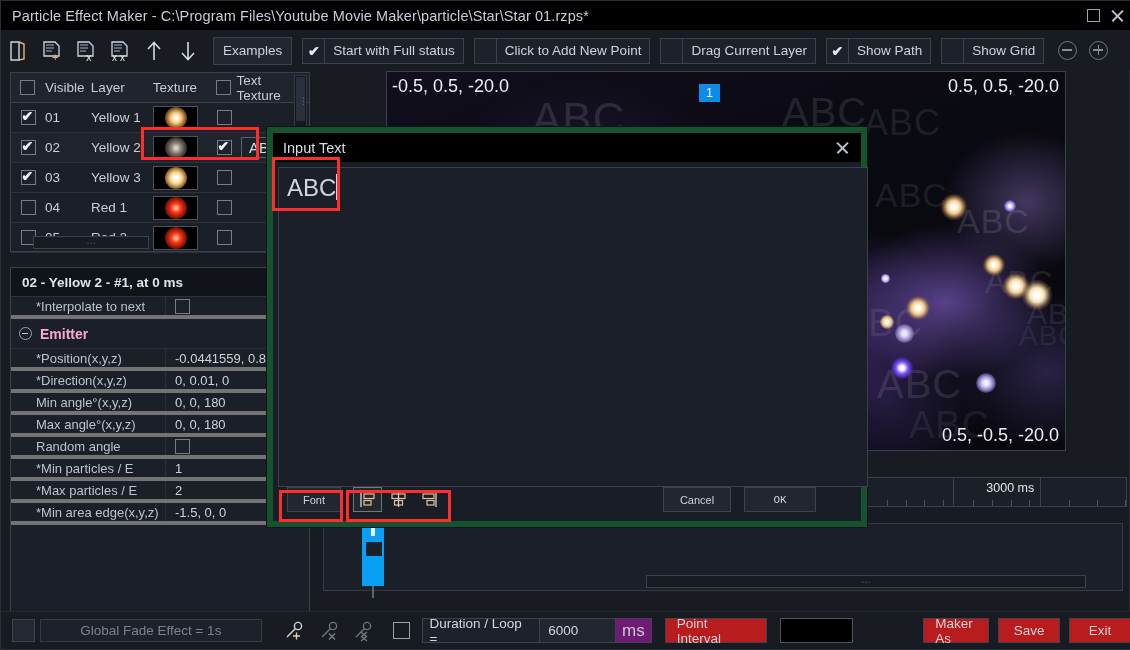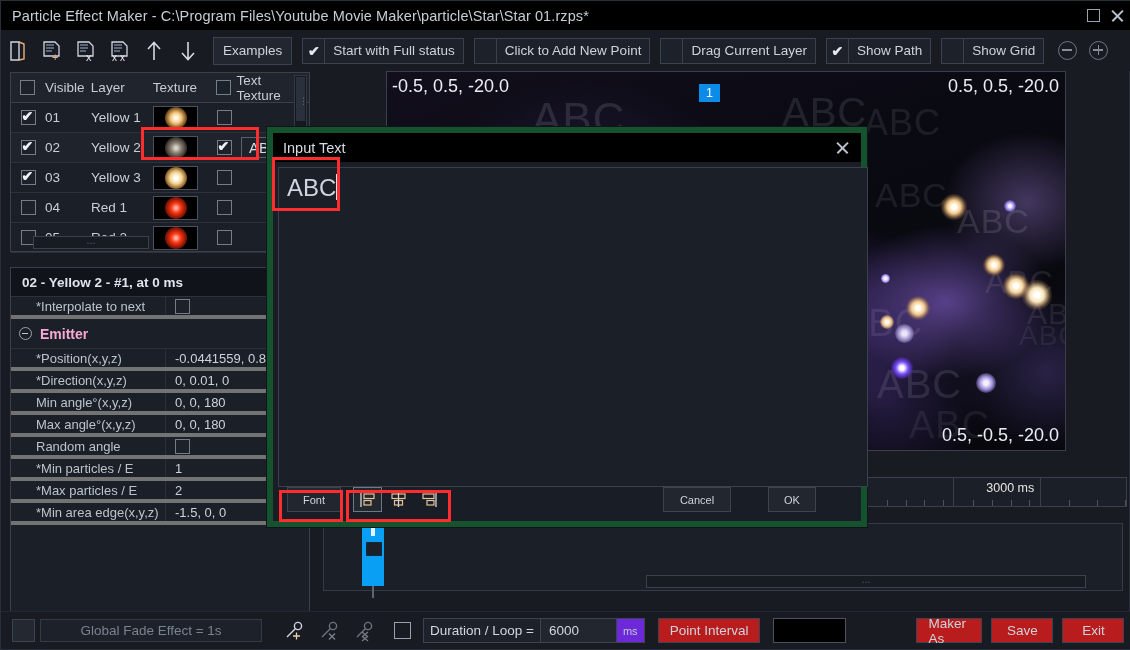--- a/index.html
+++ b/index.html
@@ -224,22 +224,22 @@
   .dur-group { display: flex; height: 25px; margin-left: 12px; }
   .dur-lbl {
     border: 1px solid #3e444f; background: #1d2129; color: #d2d7df; font-size: 13.5px;
     display: flex; align-items: center; padding: 0 6px;
   }
   .dur-val {
     border: 1px solid #3e444f; border-left: none; background: #22262f; color: #d2d7df;
     font-size: 13.5px; display: flex; align-items: center; padding: 0 8px; width: 76px;
   }
   .dur-unit {
-    border: 1px solid #3e444f; border-left: none; background: #6d28d9; color: #c2c8d2;
-    font-size: 11px; display: flex; align-items: center; padding: 10px 6px;
+    border: 1px solid #3e444f; border-left: none; background: #701a75; color: #c2c8d2;
+    font-size: 17px; display: flex; align-items: center; padding: 10px 6px;
   }
   .colorbox { width: 73px; height: 25px; background: #000; border: 1px solid #4b515d; margin-left: 13px; }
   .kp-icon { width: 30px; height: 26px; margin-left: 5px; display:flex; align-items:center; justify-content:center; }
   .sq-chk { width: 17px; height: 17px; border: 1.5px solid #99a1ae; background: #181b22; margin-left: 14px; }
 
   
   .dialog {
     position: absolute; left: 266px; top: 126px; width: 600px; height: 400px;
     background: #191d25; border: 6px solid #14532d;
     box-shadow: 0 0 0 1px #11141a;
@@ -662,21 +662,21 @@
         <div class="align-btn">
           <svg width="17" height="17" viewBox="0 0 17 17">
               <path d="M15 1 V16" stroke="#cfd5df" stroke-width="1.3"></path>
               <rect x="2" y="3" width="11" height="4.5" fill="none" stroke="#e3c39a" stroke-width="1.2"></rect>
               <rect x="6" y="9.5" width="7" height="4.5" fill="none" stroke="#e3c39a" stroke-width="1.2"></rect>
             </svg>
         </div>
       </div>
 
       <div class="dlg-btn" style="right:130px;top:10px;width:68px;">Cancel</div>
-      <div class="dlg-btn" style="right:45px;top:10px;width:48px;">OK</div>
+      <div class="dlg-btn" style="right:45px;top:10px;width:72px;font-family:Liberation Mono, monospace;">OK</div>
     </div>
   </div>
 
   <div class="redbox" style="left:140px;top:126px;width:118px;height:33px;"></div>
   <div class="redbox" style="left:271px;top:156px;width:68px;height:54px;"></div>
   <div class="redbox" style="left:278px;top:489px;width:64px;height:32px;"></div>
   <div class="redbox" style="left:345px;top:489px;width:105px;height:32px;"></div>
 
 </div>
 

